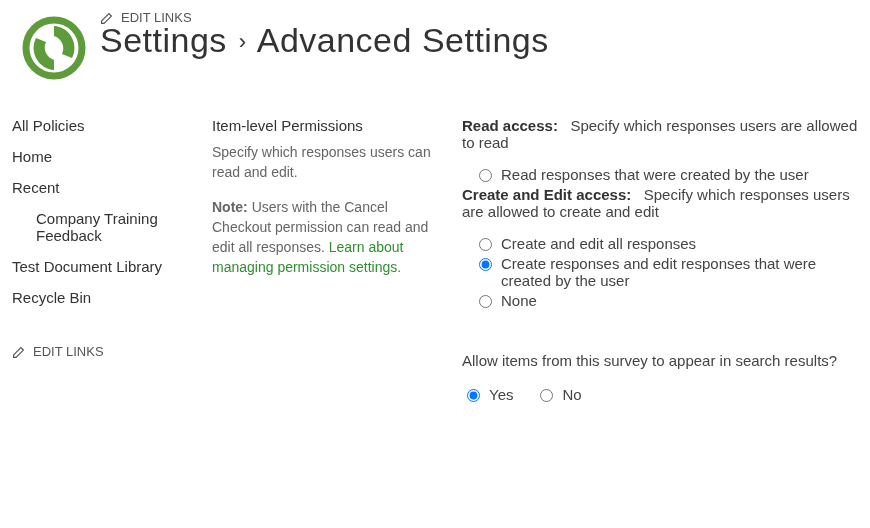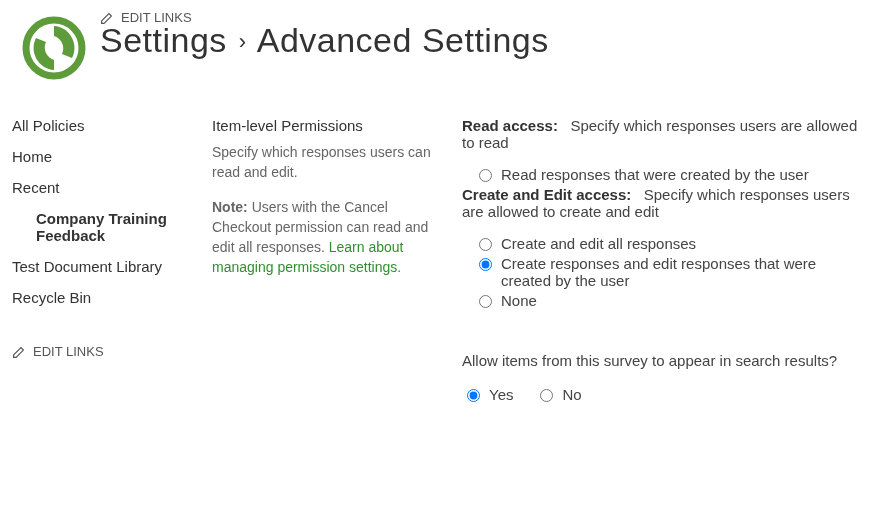--- a/index.html
+++ b/index.html
@@ -18,21 +18,21 @@
   .main-col { flex: 1; }
   .top-row { display: flex; align-items: center; gap: 30px; }
   .portal-link { color: #2f8f2f; font-size: 15px; text-decoration: none; }
   .editlinks-top { display: inline-flex; align-items: center; gap: 8px; color: #555; font-size: 13px; }
   .pencil-icon svg { vertical-align: middle; }
   .title-row { font-size: 34px; font-weight: 200; color: #333; margin-top: -4px; letter-spacing: 0.5px; }
   .title-row .sep { margin: 0 2px; font-size: 22px; position: relative; top: -3px; }
   .body-area { display: flex; margin-top: 24px; }
   .nav-col { width: 212px; padding-left: 12px; }
   .nav-col .nav-item { margin-bottom: 14px; color: #333; font-size: 15px; cursor: pointer; }
-  .nav-col .sub { margin-left: 24px; font-size: 15px; font-weight: bold; }
+  .nav-col .sub { margin-left: 24px; font-size: 15px; }
   .editlinks-nav { display: inline-flex; align-items: center; gap: 8px; color: #555; font-size: 13px; margin-top: 24px; }
   .content-col { flex: 1; display: flex; }
   .desc-col { width: 240px; padding-right: 14px; }
   .section-h { color: #333; font-size: 15px; margin-bottom: 8px; }
   .desc-text { color: #666; font-size: 14px; line-height: 1.45; }
   .desc-text a { color: #2f8f2f; text-decoration: none; }
   .form-col { flex: 1; padding-left: 10px; font-size: 15px; color: #444; }
   .form-col .label-strong { font-weight: 600; color: #333; }
   .radio-row { display: flex; align-items: flex-start; gap: 6px; margin: 3px 0; }
   .radio-row input[type=radio] { margin-top: 3px; }

